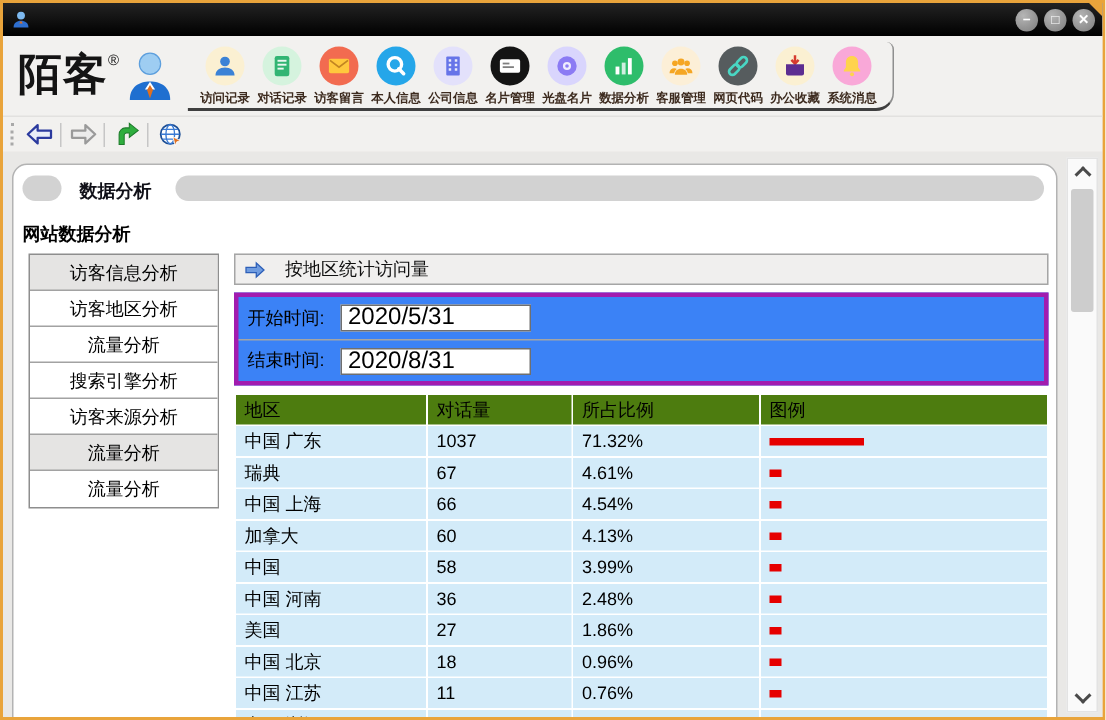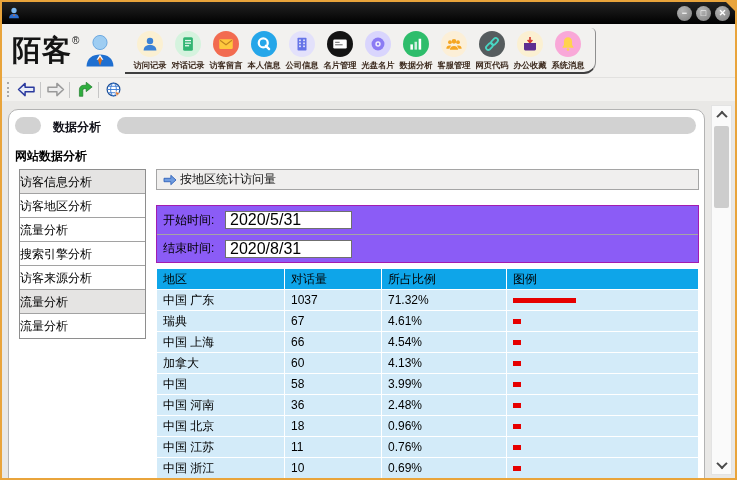--- a/index.html
+++ b/index.html
@@ -62,43 +62,43 @@
   
   .tab-stub { position:absolute; left:6px; top:7px; width:26px; height:17px;
               background:#d2d2d2; border-radius:9px; }
   .tab-label { position:absolute; left:44px; top:9px; font-size:12px; font-weight:bold; color:#101018; }
   .tab-bar { position:absolute; left:108px; right:8px; top:7px; height:17px;
              background:#d2d2d2; border-radius:9px; }
   .section-title { position:absolute; left:6px; top:38px; font-size:12px; font-weight:bold; color:#000; }
 
   
   .sidebar { position:absolute; left:10px; top:59px; width:127px; border:1px solid #8e8e8e; background:#fff; }
-  .menu-item { height:24px; line-height:24px; text-align:left; font-size:12px; color:#000;
+  .menu-item { height:24px; line-height:24px; text-align:center; font-size:12px; color:#000;
                border-bottom:1px solid #a2a2a2; background:#fff; cursor:default; }
   .menu-item:last-child { border-bottom:none; }
   .menu-item.header { background:#e5e4e3; }
 
   
   .main { position:absolute; left:147px; top:59px; right:5px; }
   .main-header { height:21px; background:#f0efee; border:1px solid #a5a5a5; display:flex;
-                 align-items:center; gap:3px; padding-left:6px; font-size:12px; color:#101010; }
-  .form-box { margin-top:15px; border:1px solid #a21caf; background:#8b5cf6; }
+                 align-items:center; gap:13px; padding-left:6px; font-size:12px; color:#101010; }
+  .form-box { margin-top:5px; border:3px solid #a21caf; background:#3b82f6; }
   .form-row { height:28px; display:flex; align-items:center; padding-left:6px; font-size:12px; }
   .form-row + .form-row { border-top:1px solid #a5a5a5; }
   .form-label { width:62px; }
   .form-input { width:127px; height:18px; border:1px solid #6f6f6f; font-size:16px;
                 padding:1px 4px; font-family:"Liberation Sans",sans-serif; }
   .submit-btn { margin-left:12px; height:22px; padding:0 11px; font-size:12px;
                 font-family:"Liberation Sans",sans-serif; color:#000;
                 background:linear-gradient(#f7f7f7,#dedede); border:2px solid #3c3c3c; }
 
   
   table.stats { margin-top:5px; width:100%; border-collapse:collapse; table-layout:fixed;
                 font-size:12px; color:#000; }
-  table.stats th { background:#0ea5e9; font-weight:normal; text-align:left; }
+  table.stats th { background:#4d7c0f; font-weight:normal; text-align:left; }
   table.stats td { background:#d3ebf9; }
   table.stats th, table.stats td { height:21px; padding:0 6px; border:1px solid #fff; overflow:hidden; white-space:nowrap; }
   .bar { display:inline-block; height:5px; vertical-align:middle; }
 </style>
 </head>
 <body>
 
 <div class="window">
   <div class="corner-tri"></div>
 
@@ -387,20 +387,28 @@
               </tr>
               <tr>
                 <td>中国 河南</td>
      <td>36</td>
      <td>2.48%</td>
      <td>
        <span class="bar" style="width:8px;background:#e60000"></span>
      </td>
               </tr>
               <tr>
+                <td>美国</td>
+     <td>27</td>
+     <td>1.86%</td>
+     <td>
+       <span class="bar" style="width:8px;background:#e60000"></span>
+     </td>
+              </tr>
+              <tr>
                 <td>中国 北京</td>
      <td>18</td>
      <td>0.96%</td>
      <td>
        <span class="bar" style="width:8px;background:#e60000"></span>
      </td>
               </tr>
               <tr>
                 <td>中国 江苏</td>
      <td>11</td>

